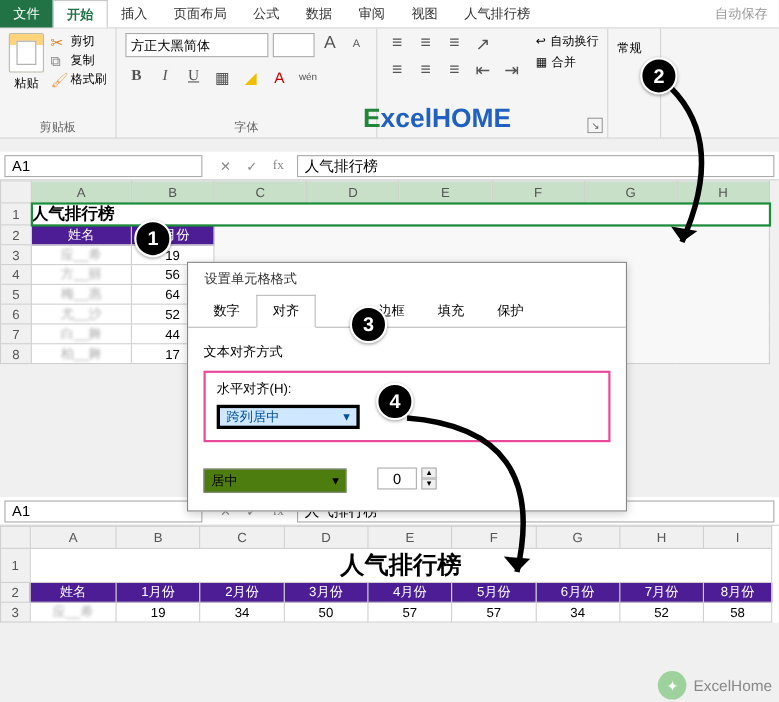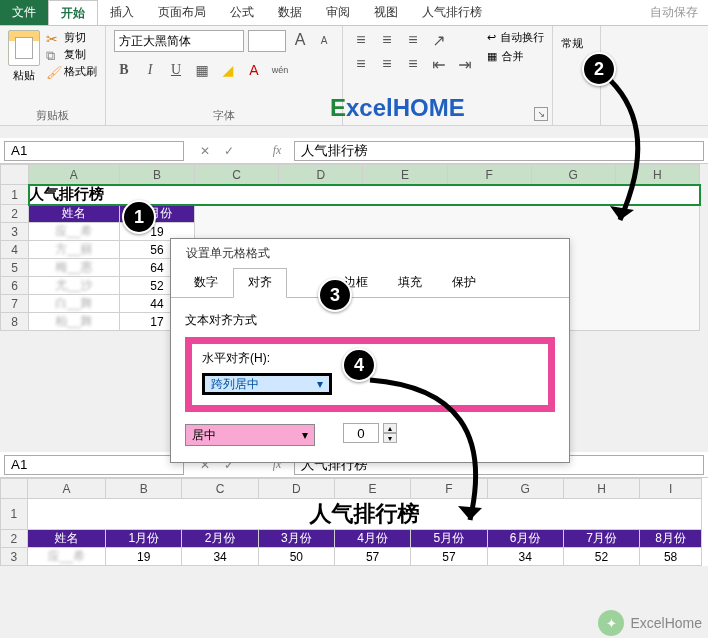--- a/index.html
+++ b/index.html
@@ -40,21 +40,21 @@
   .wrap-merge { display:flex; flex-direction:column; gap:4px; font-size:11px; }
   .wm-item { display:flex; align-items:center; gap:4px; cursor:pointer; }
 
   .dialog-launcher { position:absolute; right:4px; bottom:4px; width:14px; height:14px; border:1px solid #999; font-size:9px; display:flex; align-items:center; justify-content:center; cursor:pointer; color:#666; }
 
   
   .fbar-row { display:flex; align-items:center; background:#fff; border-bottom:1px solid #ccc; height:26px; font-size:12px; }
   .name-box { width:180px; border:1px solid #aaa; margin:2px 4px; height:20px; padding:2px 6px; background:#fff; }
   .fb-btns { display:flex; gap:2px; margin:0 6px; }
   .fb-btn { width:22px; height:20px; display:flex; align-items:center; justify-content:center; color:#888; cursor:pointer; }
-  .fx { font-style:italic; font-family:serif;margin-left:24px; }
+  .fx { font-family:serif; }
   .formula-input { flex:1; border:1px solid #aaa; height:20px; margin:2px 4px 2px 0; padding:2px 6px; background:#fff; }
 
   
   .grid { border-collapse: collapse; background:#fff; font-size:12px; }
   .grid th, .grid td { border:1px solid #d0d0d0; padding:0; }
   .col-hdr { background:#f0f0f0; text-align:center; height:20px; color:#555; font-weight:normal; }
   .row-hdr { background:#f0f0f0; text-align:center; width:26px; color:#555; }
   .sel-col { background:#c8e0c8 !important; }
   .hl-cell { background:#fff; color:#000; font-weight:bold; padding:4px 6px; }
   .tbl-hdr { background:#4c1d95; color:#fff; text-align:center; padding:4px; }
@@ -63,23 +63,23 @@
 
   
   .dlg { position:absolute; left:170px; top:238px; width:400px; background:#fff; border:1px solid #888; z-index:10; box-shadow:0 2px 8px rgba(0,0,0,.2); font-size:12px; }
   .dlg-title { padding:6px 15px; font-weight:normal; color:#333; }
   .dlg-tabs { display:flex; border-bottom:1px solid #bbb; padding:0 8px; gap:0; }
   .dlg-tab { padding:5px 14px; border:1px solid transparent; cursor:pointer; }
   .dlg-tab.active { border:1px solid #bbb; border-bottom:1px solid #fff; background:#fff; margin-bottom:-1px; }
   .dlg-body { padding:10px 14px; }
   .dlg-sec-hdr { margin:4px 0 8px 0; }
   .field-row { display:flex; align-items:center; gap:8px; margin:6px 0; }
-  .combo { border:1px solid #888; height:22px; padding:2px 6px; background:#f9a8d4; display:flex; align-items:center; justify-content:space-between; }
+  .combo { border:1px solid #888; height:22px; padding:2px 6px; background:#4d7c0f; display:flex; align-items:center; justify-content:space-between; }
   .combo.hl { border:3px solid #000; background:#cfe8ff; color:#0050a0; }
-  .ha-box { position:relative; border:7px solid #ec4899; padding:6px 10px 10px 10px; margin-bottom:8px; }
+  .ha-box { position:relative; border:2px solid #ec4899; padding:6px 10px 10px 10px; margin-bottom:20px; }
   .spin { display:flex; align-items:center; gap:4px; }
   .spin input { width:36px; height:20px; border:1px solid #aaa; text-align:center; }
   .spin-btns { display:flex; flex-direction:column; }
   .spin-btns button { width:14px; height:10px; font-size:7px; border:1px solid #aaa; background:#f0f0f0; line-height:7px; padding:0; }
 
   
   .bottom-area { position:absolute; left:0; top:452px; right:0; background:#fff; }
   .grid2 th, .grid2 td { border:1px solid #d0d0d0; padding:0; }
   .big-title { font-size:22px; font-weight:bold; text-align:center; padding:6px; }
 

